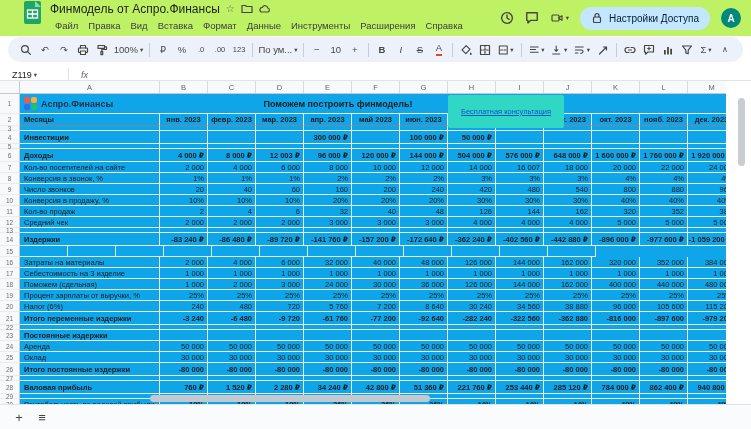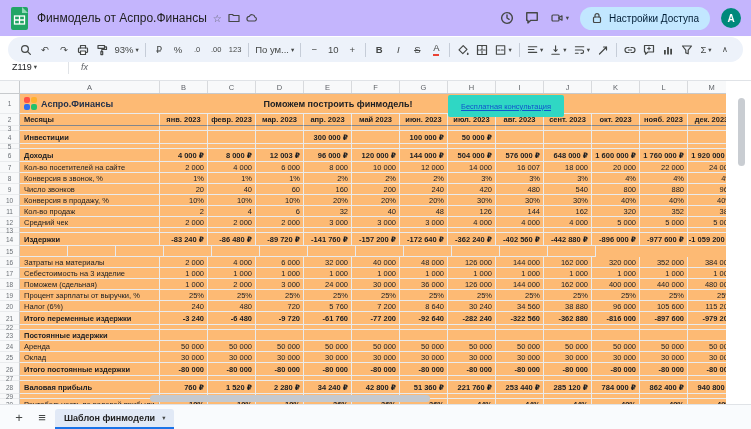--- a/index.html
+++ b/index.html
@@ -2,22 +2,22 @@
 <html><head>
 <meta charset="utf-8">
 <style>
   *{box-sizing:border-box;margin:0;padding:0}
   html,body{width:751px;height:429px;overflow:hidden;background:#fff;
     font-family:"Liberation Sans","DejaVu Sans",sans-serif;position:relative}
   svg{display:block}
   .ic{stroke:#444746;fill:none;stroke-width:1.2;stroke-linecap:round;stroke-linejoin:round}
 
   
-  #topbar{position:absolute;top:0;left:0;width:751px;height:36px;display:flex;align-items:center;
-    padding:0 10px 0 10px;background:#c4b5fd}
+  #topbar{position:absolute;top:0;left:0;width:751px;height:36px;display:flex;
+    padding:0 10px 0 23px;background:#bef264}
   #titleblock{margin-left:8px;min-width:0}
   #titlerow{display:flex;align-items:center;gap:6px;height:17px}
   #doctitle{font-size:12px;color:#1f1f1f;white-space:nowrap}
   .tico{color:#5f6368;font-size:10px;display:inline-flex;align-items:center}
   #menubar{display:flex;height:16px;align-items:center}
   .mi{font-size:9.5px;color:#3c4043;padding:0 5px;border-radius:4px;white-space:nowrap}
   #topright{display:flex;align-items:center;gap:11px;margin-left:auto}
   .cico{display:flex;align-items:center;justify-content:center}
   #sharebtn{display:flex;align-items:center;gap:6px;background:#c2e7ff;border-radius:12px;height:23px;
     padding:0 11px;font-size:10px;color:#001d35;white-space:nowrap;cursor:pointer}
@@ -32,37 +32,37 @@
     border-radius:3px;color:#444746;font-size:9.5px;white-space:nowrap}
   .tb.sm{font-size:7.5px}
   .sep{width:1px;height:14px;background:#c6cdd8;margin:0 3px;flex:none}
   #bold-btn{font-weight:bold}
   #italic-btn{font-style:italic}
   #strike-btn span{text-decoration:line-through}
   .aun{border-bottom:2px solid #ea4335;line-height:1.1}
   #collapse-btn{margin-left:auto;font-size:8px;color:#444746}
 
   
-  #fxbar{position:absolute;top:62px;left:0;width:751px;height:19px;display:flex;align-items:flex-start;
+  #fxbar{position:absolute;top:62px;left:0;width:751px;height:19px;display:flex;align-items:flex-end;
     background:#fff;border-bottom:1px solid #e0e3e7}
   #namebox{width:64px;padding-left:12px;display:flex;align-items:center;font-size:9px;color:#202124}
   #fxdiv{width:1px;height:12px;background:#e0e3e7;margin:0 4px}
   #fxlabel{font-size:9px;font-style:italic;color:#5f6368;padding:0 8px}
   #fxinput{flex:1;height:100%}
 
   
   #colheads{position:absolute;top:81px;left:0;width:726px;height:13px;display:flex;background:#f8f9fa;
     border-bottom:1px solid #c7cacd;overflow:hidden}
   .corner{width:20px;flex:none;border-right:1px solid #c7cacd;background:#f8f9fa}
   .colh{border-right:1px solid #d8dadd;font-size:7.5px;color:#5f6368;display:flex;align-items:center;
     justify-content:center;flex:none}
   .acol{width:140px}.mcol{width:48px}
 
   
-  #gridwrap{position:absolute;top:94px;left:0;width:726px;height:310px;overflow:hidden;background:#fdba74}
+  #gridwrap{position:absolute;top:94px;left:0;width:726px;height:310px;overflow:hidden;background:#0ea5e9}
   #grid{position:absolute;top:0;left:0;width:736px}
   .grow{display:flex}
   .rn{width:20px;flex:none;background:#f8f9fa;border-right:1px solid #c7cacd;border-bottom:1px solid #e9ebed;
     font-size:6.5px;color:#6b7076;display:flex;align-items:center;justify-content:center;font-weight:400}
   .c{border-right:1px solid #e9ebed;border-bottom:1px solid #e9ebed;font-size:7.5px;color:#202124;
     display:flex;align-items:center;white-space:nowrap;overflow:hidden}
   .lab{width:140px;flex:none;padding-left:4px}
   .v{width:48px;flex:none;justify-content:flex-end;padding-right:3px}
   .mon{justify-content:center;padding:0}
   .t-banner{height:20px}.t-months{height:12px}.t-spacer{height:5px}.t-bold{height:13px}
@@ -72,21 +72,21 @@
   .t-bold .c{font-weight:bold}
   .t-sub .lab{font-weight:bold}
   .t-plainb .v{font-weight:bold}
   .asprologo{width:13px;height:13px;display:inline-grid;grid-template-columns:6px 6px;grid-template-rows:6px 6px;
     gap:1px;margin-right:4px;flex:none}
   .q{display:block;border-radius:2px}
   .q1{background:#ff5145}.q2{background:#ffb02e}.q3{background:#2f6fed}.q4{background:#23c16b}
   .logotext{font-size:9px;font-weight:bold;color:#24324b}
   #promo{position:absolute;left:228px;top:0;width:220px;height:20px;display:flex;align-items:center;
     justify-content:center;font-size:9px;font-weight:bold;color:#202124;white-space:nowrap}
-  #cta{position:absolute;left:448px;top:1px;width:116px;height:22px;display:flex;align-items:center;
+  #cta{position:absolute;left:448px;top:1px;width:116px;height:33px;display:flex;align-items:center;
     justify-content:center;font-size:7.5px;color:#1155cc;text-decoration:underline;border-radius:2px;
     white-space:nowrap;cursor:pointer}
   #vscroll{position:absolute;right:6px;top:98px;width:7px;height:68px;background:#c9cdd2;border-radius:4px}
   #hscroll{position:absolute;left:150px;top:395px;width:280px;height:7px;background:#c4c9cf;border-radius:4px}
 
   
   #tabbar{position:absolute;left:0;top:404px;width:751px;height:25px;background:#f9fbfd;
     border-top:1px solid #e0e3e7;display:flex;align-items:center;padding-left:9px;gap:3px}
   .tbico{width:20px;height:20px;display:flex;align-items:center;justify-content:center;color:#444746;font-size:13px}
   #sheettab{height:20px;display:flex;align-items:center;gap:5px;background:#e1e9f6;border-radius:3px 3px 0 0;
@@ -112,20 +112,31 @@
         <svg class="ic" width="12" height="12" viewBox="0 0 12 12">
             <path d="M1 2.5h3.5l1 1H11v6H1z"></path>
           </svg>
       </span>
       <span class="tico">
         <svg class="ic" width="12" height="12" viewBox="0 0 12 12">
             <path d="M3.2 9a2.3 2.3 0 0 1 .1-4.6A3 3 0 0 1 8.9 5 2.1 2.1 0 0 1 9 9z"></path>
           </svg>
       </span>
     </div>
+    <div id="menubar">
+        <div class="mi">Файл</div>
+        <div class="mi">Правка</div>
+        <div class="mi">Вид</div>
+        <div class="mi">Вставка</div>
+        <div class="mi">Формат</div>
+        <div class="mi">Данные</div>
+        <div class="mi">Инструменты</div>
+        <div class="mi">Расширения</div>
+        <div class="mi">Справка</div>
+      </div>
   </div>
   <div id="topright">
     <span class="cico">
       <svg class="ic" width="14" height="14" viewBox="0 0 12 12">
           <circle cx="6" cy="6" r="4.6"></circle>
           <path d="M6 3.4V6l1.8 1.1"></path>
         </svg>
     </span>
     <span class="cico">
       <svg class="ic" width="14" height="14" viewBox="0 0 12 12">
@@ -167,21 +178,21 @@
       </svg>
   </span>
   <span class="tb">
     <svg class="ic" width="12" height="12" viewBox="0 0 12 12">
         <rect x="2" y="1.5" width="6.5" height="2.8"></rect>
         <path d="M8.5 2.9h2v2.6H5.8v1.9"></path>
         <rect x="4.9" y="7.6" width="1.8" height="3"></rect>
       </svg>
   </span>
   <span class="tb">
-      <span>93%</span>
+      <span>100%</span>
       <span class="car">▾</span>
     </span>
   <i class="sep"></i>
   <span class="tb">₽</span>
   <span class="tb">%</span>
   <span class="tb sm">.0</span>
   <span class="tb sm">.00</span>
   <span class="tb sm">123</span>
   <i class="sep"></i>
   <span class="tb">
@@ -795,17 +806,13 @@
     </div>
   <div id="promo">Поможем построить финмодель!</div>
   <a id="cta" style="background: rgb(47, 215, 196);">Бесплатная консультация</a>
 </div>
 <div id="vscroll"></div>
 <div id="hscroll"></div>
 
 <div id="tabbar">
   <span class="tbico">+</span>
   <span class="tbico">≡</span>
-  <div id="sheettab">
-    <span>Шаблон финмодели</span>
-    <span class="car">▾</span>
-  </div>
 </div>
 
 </body></html>

